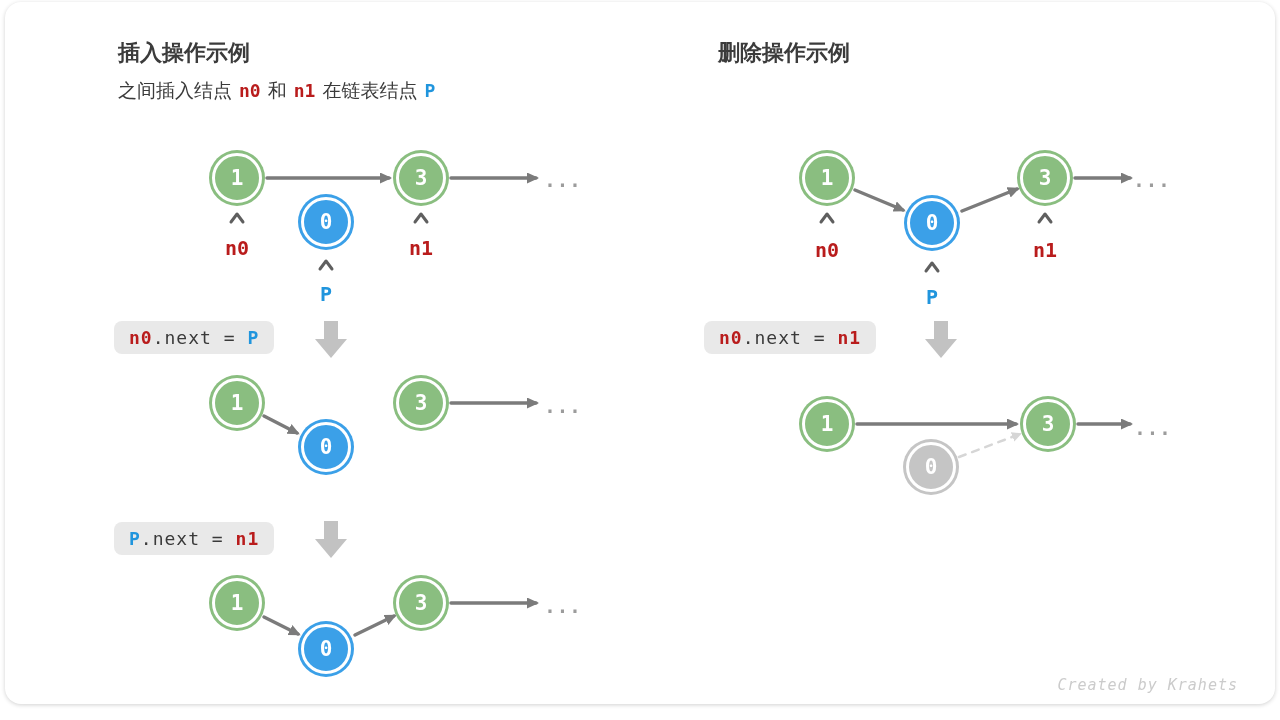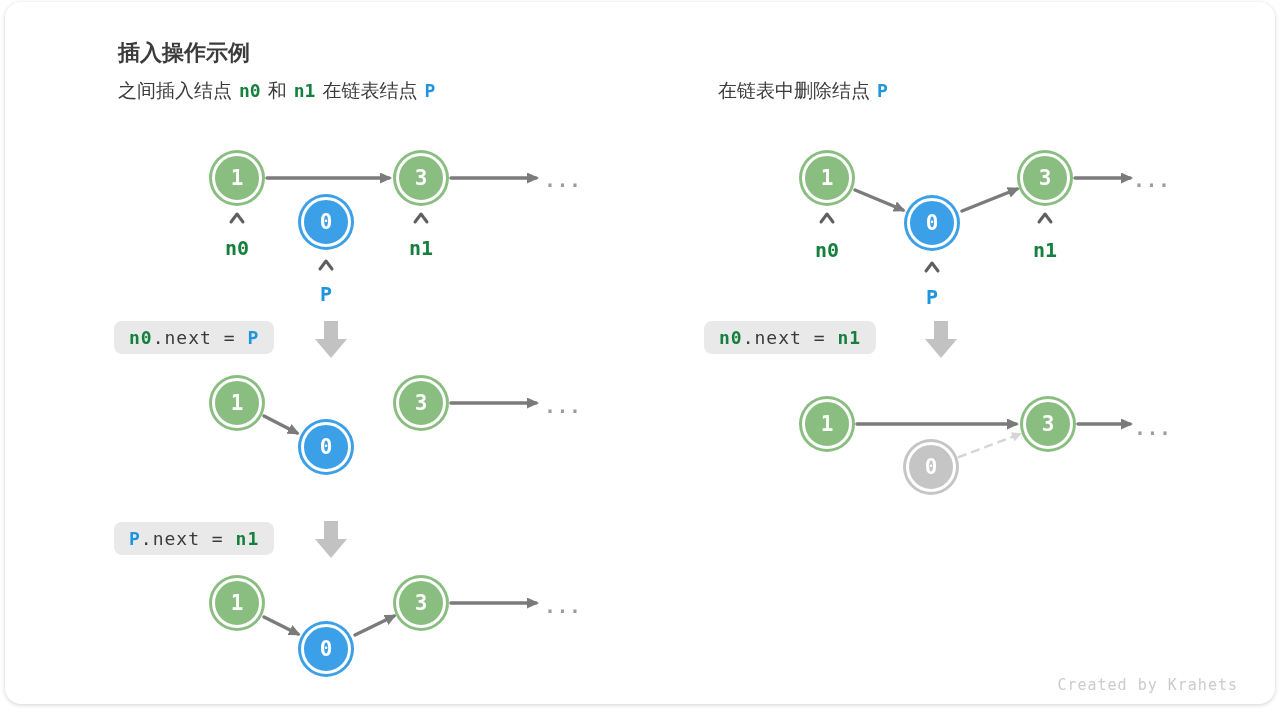--- a/index.html
+++ b/index.html
@@ -5,21 +5,21 @@
   html,body { margin:0; padding:0; background:#ffffff; }
   .stage { position:relative; width:1280px; height:720px; background:#ffffff; overflow:hidden;
            font-family:"Liberation Sans", sans-serif; }
   .card { position:absolute; left:5px; top:2px; width:1270px; height:702px; background:#ffffff;
           border-radius:16px; box-shadow:0 1px 4px rgba(0,0,0,0.18); }
   .overlay { position:absolute; left:0; top:0; width:1280px; height:720px; }
 
   .title { position:absolute; font-size:22px; font-weight:700; color:#3b3b3b; }
   .subtitle { position:absolute; font-size:19px; color:#3b3b3b; white-space:nowrap; }
   .sub-code { font-family:"DejaVu Sans Mono", monospace; font-weight:700; font-size:18px; margin:0 7px; }
-  .green-t { color:#15803d; }
+  .green-t { color:#b91c1c; }
   .blue-t  { color:#2095dd; }
 
   .node { position:absolute; width:44px; height:44px; border-radius:50%;
           border:3px solid #ffffff; box-sizing:content-box;
           display:flex; align-items:center; justify-content:center;
           transform:translate(-50%,-50%);
           font-family:"DejaVu Sans Mono", monospace; font-weight:700; font-size:21px; color:#ffffff; }
   .node.green { background:#8abe80; box-shadow:0 0 0 3px #8abe80; }
   .node.blue  { background:#3ba0e8; box-shadow:0 0 0 3px #3ba0e8; }
   .node.gray  { background:#c5c5c5; box-shadow:0 0 0 3px #c5c5c5; }
@@ -31,21 +31,21 @@
           font-family:"DejaVu Sans Mono", monospace; font-weight:700; font-size:19px;
           color:#9c9c9c; letter-spacing:1px; }
 
   .codebox { position:absolute; height:33px; background:#e9e9e9; border-radius:8px;
              display:inline-flex; align-items:center; padding:0 15px;
              font-family:"DejaVu Sans Mono", monospace; font-size:18px; letter-spacing:1px; color:#3a3a3a; }
   .codebox span { white-space:pre; }
   .codebox .green-t, .codebox .blue-t { font-weight:700; }
 
   .footer { position:absolute; top:676px; right:42px;
-            font-family:"DejaVu Sans Mono", monospace; font-size:15px; color:#cbcbcb; letter-spacing:1px; }
+            font-family:"DejaVu Sans Mono", monospace; font-size:15px; color:#cbcbcb; letter-spacing:1px;font-style:italic; }
 
   .arrow  { stroke:#7b7b7b; stroke-width:3.5; fill:none; stroke-linecap:round; }
   .darrow { stroke:#d6d6d6; stroke-width:2.5; fill:none; stroke-linecap:round; stroke-dasharray:7 7; }
   .caret  { stroke:#5f5f5f; stroke-width:3; fill:none; stroke-linecap:round; stroke-linejoin:round; }
   .step-arrow { fill:#c2c2c2; }
 </style>
 </head>
 <body>
 
 <div class="stage">
@@ -119,23 +119,21 @@
     <span class="blue-t">P</span>
       <span>.next = </span>
       <span class="green-t">n1</span>
   </div>
 
   <div class="node green" style="left:237px; top:603px;">1</div>
   <div class="node blue" style="left:326px; top:649px;">0</div>
   <div class="node green" style="left:421px; top:603px;">3</div>
   <div class="dots" style="left:563px; top:606px;">...</div>
 
-  <div class="subtitle" style="left:718px; top:78px;">
-    <span>在链表中删除结点</span><span class="sub-code blue-t">P</span>
-  </div>
+  <div class="title" style="left:718px; top:38px;">删除操作示例</div>
 
   <div class="node green" style="left:827px; top:178px;">1</div>
   <div class="node blue" style="left:932px; top:223px;">0</div>
   <div class="node green" style="left:1045px; top:178px;">3</div>
   <div class="dots" style="left:1152px; top:180px;">...</div>
   <div class="lbl green-t" style="left:827px; top:250px;">n0</div>
   <div class="lbl green-t" style="left:1045px; top:250px;">n1</div>
   <div class="lbl blue-t" style="left:932px; top:297px;">P</div>
 
   <div class="codebox" style="left:704px; top:321px;">

